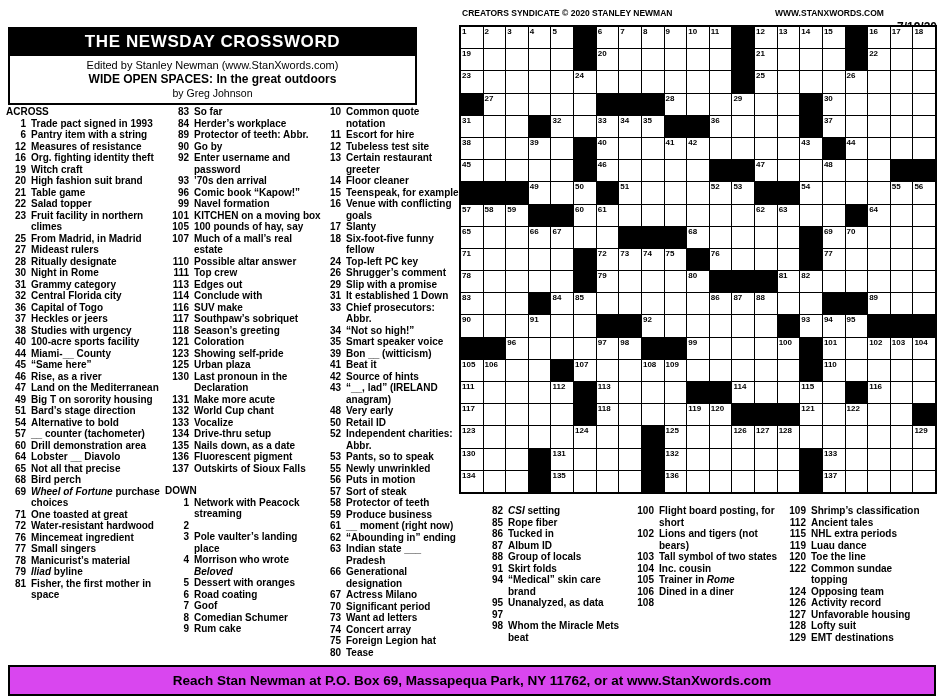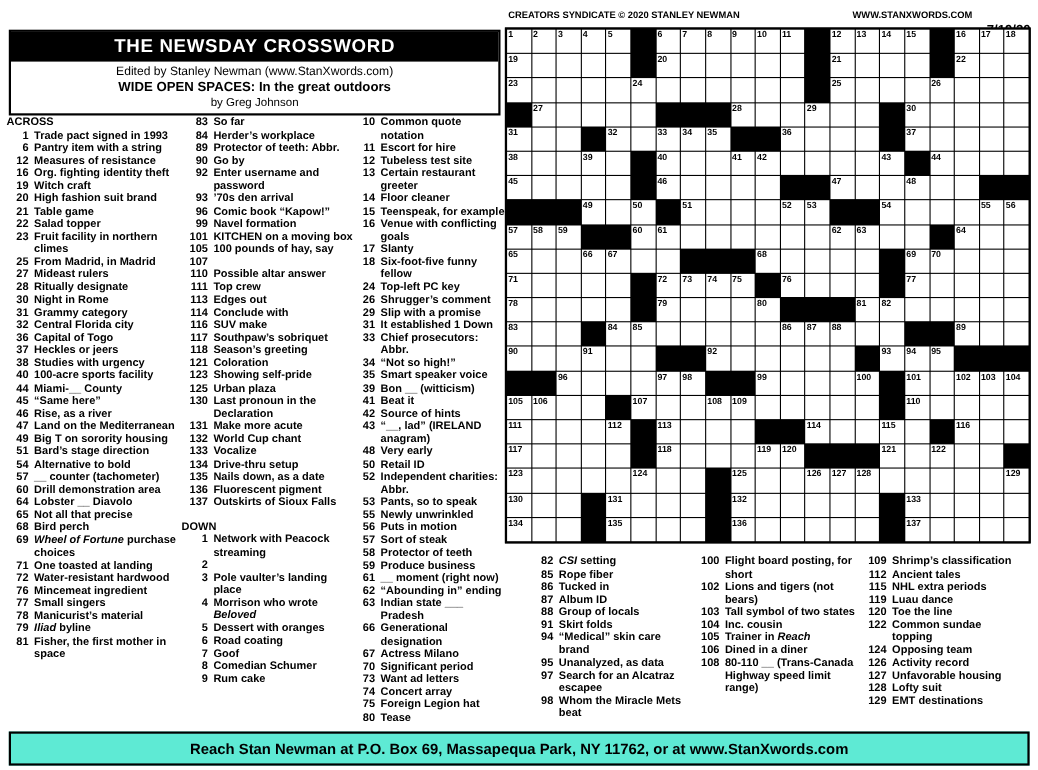--- a/index.html
+++ b/index.html
@@ -1,19 +1,19 @@
 <!DOCTYPE html>
 <html><head>
 <meta charset="utf-8">
 <style>
   html,body{margin:0;padding:0;}
   body{width:944px;height:700px;position:relative;background:#fff;color:#000;
        font-family:"Liberation Sans",sans-serif;overflow:hidden;}
   
-  .masthead{position:absolute;left:8px;top:27px;width:447px;border:2px solid #000;box-sizing:border-box;background:#fff;}
+  .masthead{position:absolute;left:8px;top:27px;width:409px;border:2px solid #000;box-sizing:border-box;background:#fff;}
   .masthead-title{background:#000;color:#fff;text-align:center;font-weight:bold;font-size:17px;
                   letter-spacing:.6px;padding:3px 0 4px 0;}
   .masthead-sub{text-align:center;padding:3px 2px 4px 2px;}
   .m-edited{font-size:11px;}
   .m-theme{font-size:12px;font-weight:bold;margin-top:1px;}
   .m-byline{font-size:10.5px;margin-top:1px;}
   
   .synd{position:absolute;font-size:8.5px;font-weight:bold;top:8px;white-space:nowrap;}
   #synd-left{left:462px;}
   #synd-site{left:775px;}
@@ -35,21 +35,21 @@
   #colF{left:782px;top:505px;width:139px;}
   .clue{display:flex;align-items:flex-start;}
   .cnum{flex:none;width:20px;text-align:right;padding-right:5px;}
   .n3 .cnum{width:24px;}
   .ctext{flex:1;}
   .clue-header{font-weight:bold;}
   .down-gap{margin-top:11px;}
   
   .footer-bar{position:absolute;left:8px;top:665px;width:928px;height:31px;border:2px solid #000;
               box-sizing:border-box;text-align:center;font-weight:bold;font-size:13.5px;
-              line-height:27px;background:#5eead4;}
+              line-height:27px;background:#d946ef;}
   i{font-style:italic;}
 </style>
 </head>
 <body>
 
 <span class="synd" id="synd-left">CREATORS SYNDICATE © 2020 STANLEY NEWMAN</span>
 <span class="synd" id="synd-site">WWW.STANXWORDS.COM</span>
 <span class="synd" id="synd-date">7/19/20</span>
 
 <div class="masthead">
@@ -904,21 +904,21 @@
     <div class="clue">
       <span class="cnum">68</span>
       <span class="ctext">Bird perch</span>
     </div>
     <div class="clue">
       <span class="cnum">69</span>
       <span class="ctext"><i>Wheel of Fortune</i> purchase choices</span>
     </div>
     <div class="clue">
       <span class="cnum">71</span>
-      <span class="ctext">One toasted at landing</span>
+      <span class="ctext">One toasted at great</span>
     </div>
     <div class="clue">
       <span class="cnum">72</span>
       <span class="ctext">Water-resistant hardwood</span>
     </div>
     <div class="clue">
       <span class="cnum">76</span>
       <span class="ctext">Mincemeat ingredient</span>
     </div>
     <div class="clue">
@@ -974,20 +974,21 @@
     <div class="clue">
       <span class="cnum">101</span>
       <span class="ctext">KITCHEN on a moving box</span>
     </div>
     <div class="clue">
       <span class="cnum">105</span>
       <span class="ctext">100 pounds of hay, say</span>
     </div>
     <div class="clue">
       <span class="cnum">107</span>
+      <span class="ctext">Much of a mall’s real estate</span>
     </div>
     <div class="clue">
       <span class="cnum">110</span>
       <span class="ctext">Possible altar answer</span>
     </div>
     <div class="clue">
       <span class="cnum">111</span>
       <span class="ctext">Top crew</span>
     </div>
     <div class="clue">
@@ -1277,21 +1278,20 @@
     <div class="clue">
       <span class="cnum">94</span>
       <span class="ctext">“Medical” skin care brand</span>
     </div>
     <div class="clue">
       <span class="cnum">95</span>
       <span class="ctext">Unanalyzed, as data</span>
     </div>
     <div class="clue">
       <span class="cnum">97</span>
-      <span class="ctext">Search for an Alcatraz escapee</span>
     </div>
     <div class="clue">
       <span class="cnum">98</span>
       <span class="ctext">Whom the Miracle Mets beat</span>
     </div>
   </div>
 <div class="clue-col n3" id="colE">
     <div class="clue">
       <span class="cnum">100</span>
       <span class="ctext">Flight board posting, for short</span>
@@ -1303,29 +1303,28 @@
     <div class="clue">
       <span class="cnum">103</span>
       <span class="ctext">Tall symbol of two states</span>
     </div>
     <div class="clue">
       <span class="cnum">104</span>
       <span class="ctext">Inc. cousin</span>
     </div>
     <div class="clue">
       <span class="cnum">105</span>
-      <span class="ctext">Trainer in <i>Reach</i></span>
+      <span class="ctext">Trainer in <i>Rome</i></span>
     </div>
     <div class="clue">
       <span class="cnum">106</span>
       <span class="ctext">Dined in a diner</span>
     </div>
     <div class="clue">
       <span class="cnum">108</span>
-      <span class="ctext">80-110 __ (Trans-Canada Highway speed limit range)</span>
     </div>
   </div>
 <div class="clue-col n3" id="colF">
     <div class="clue">
       <span class="cnum">109</span>
       <span class="ctext">Shrimp’s classification</span>
     </div>
     <div class="clue">
       <span class="cnum">112</span>
       <span class="ctext">Ancient tales</span>

